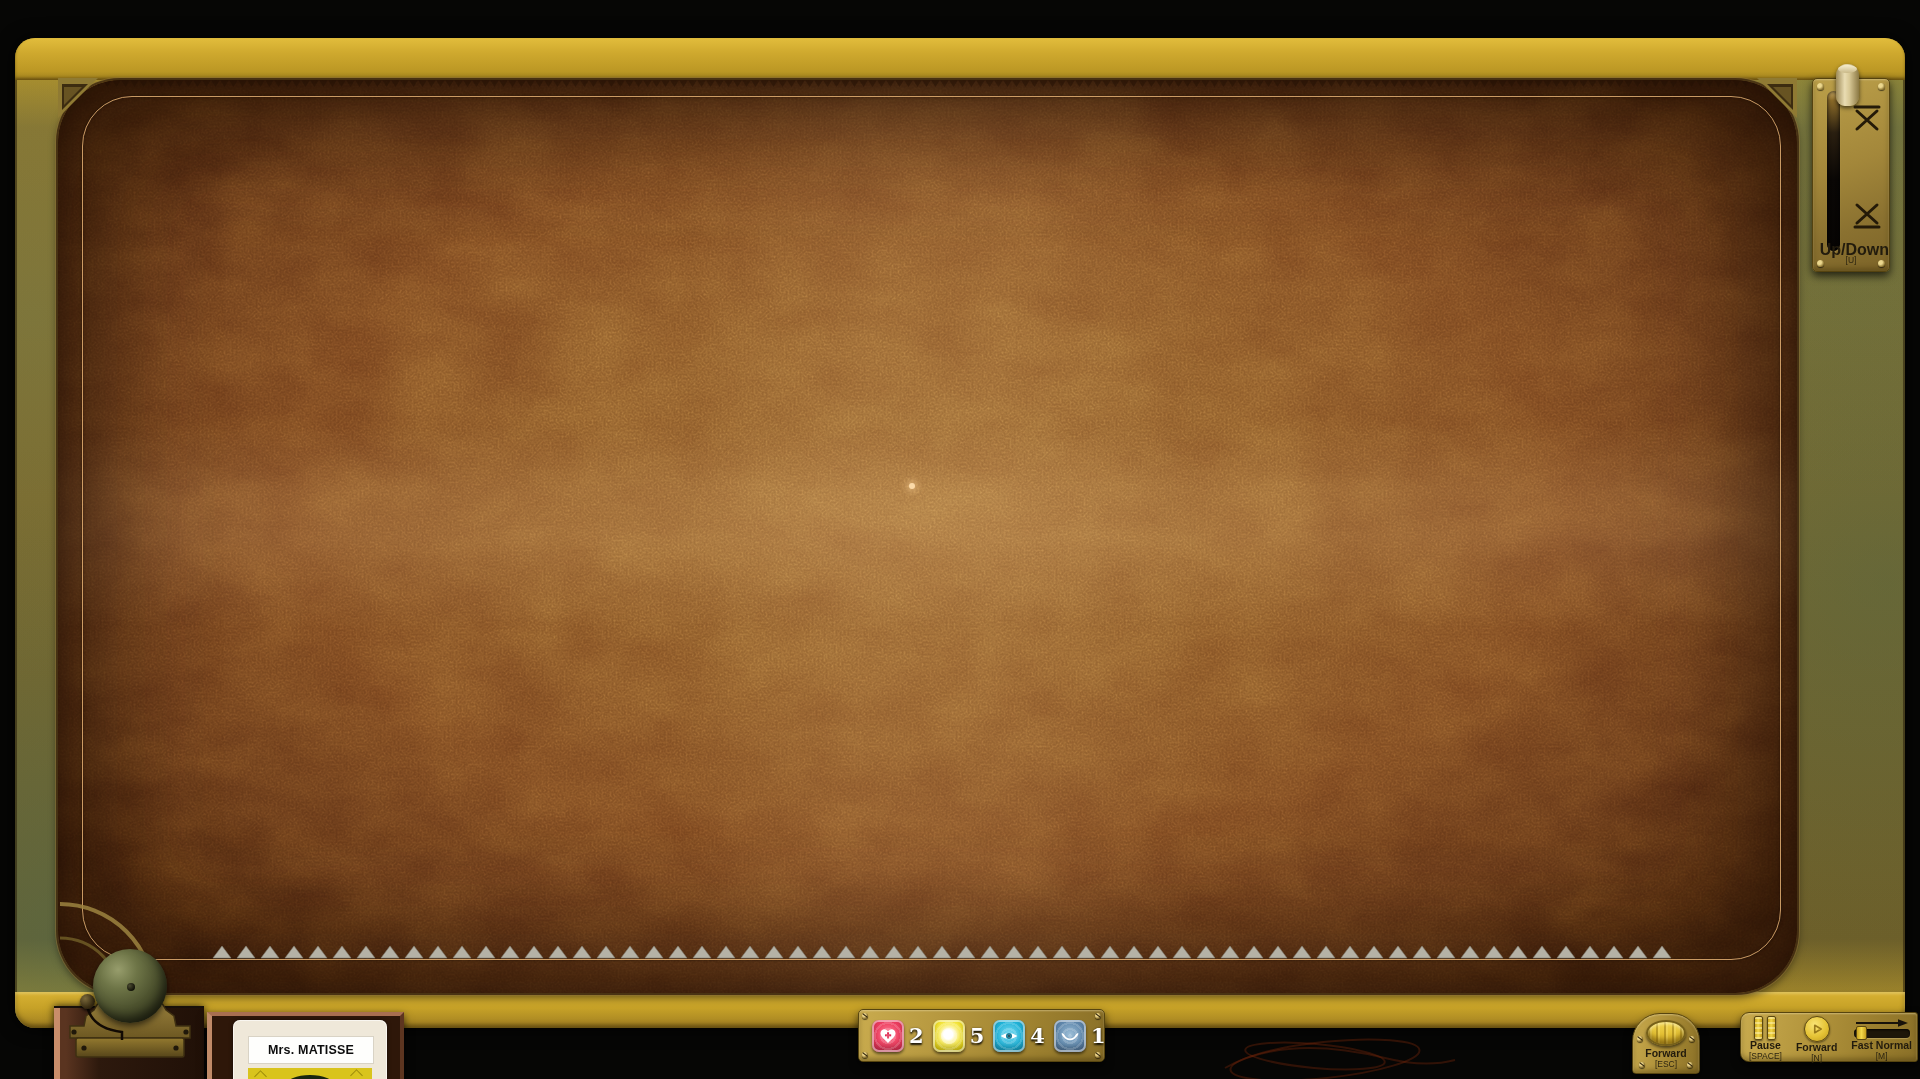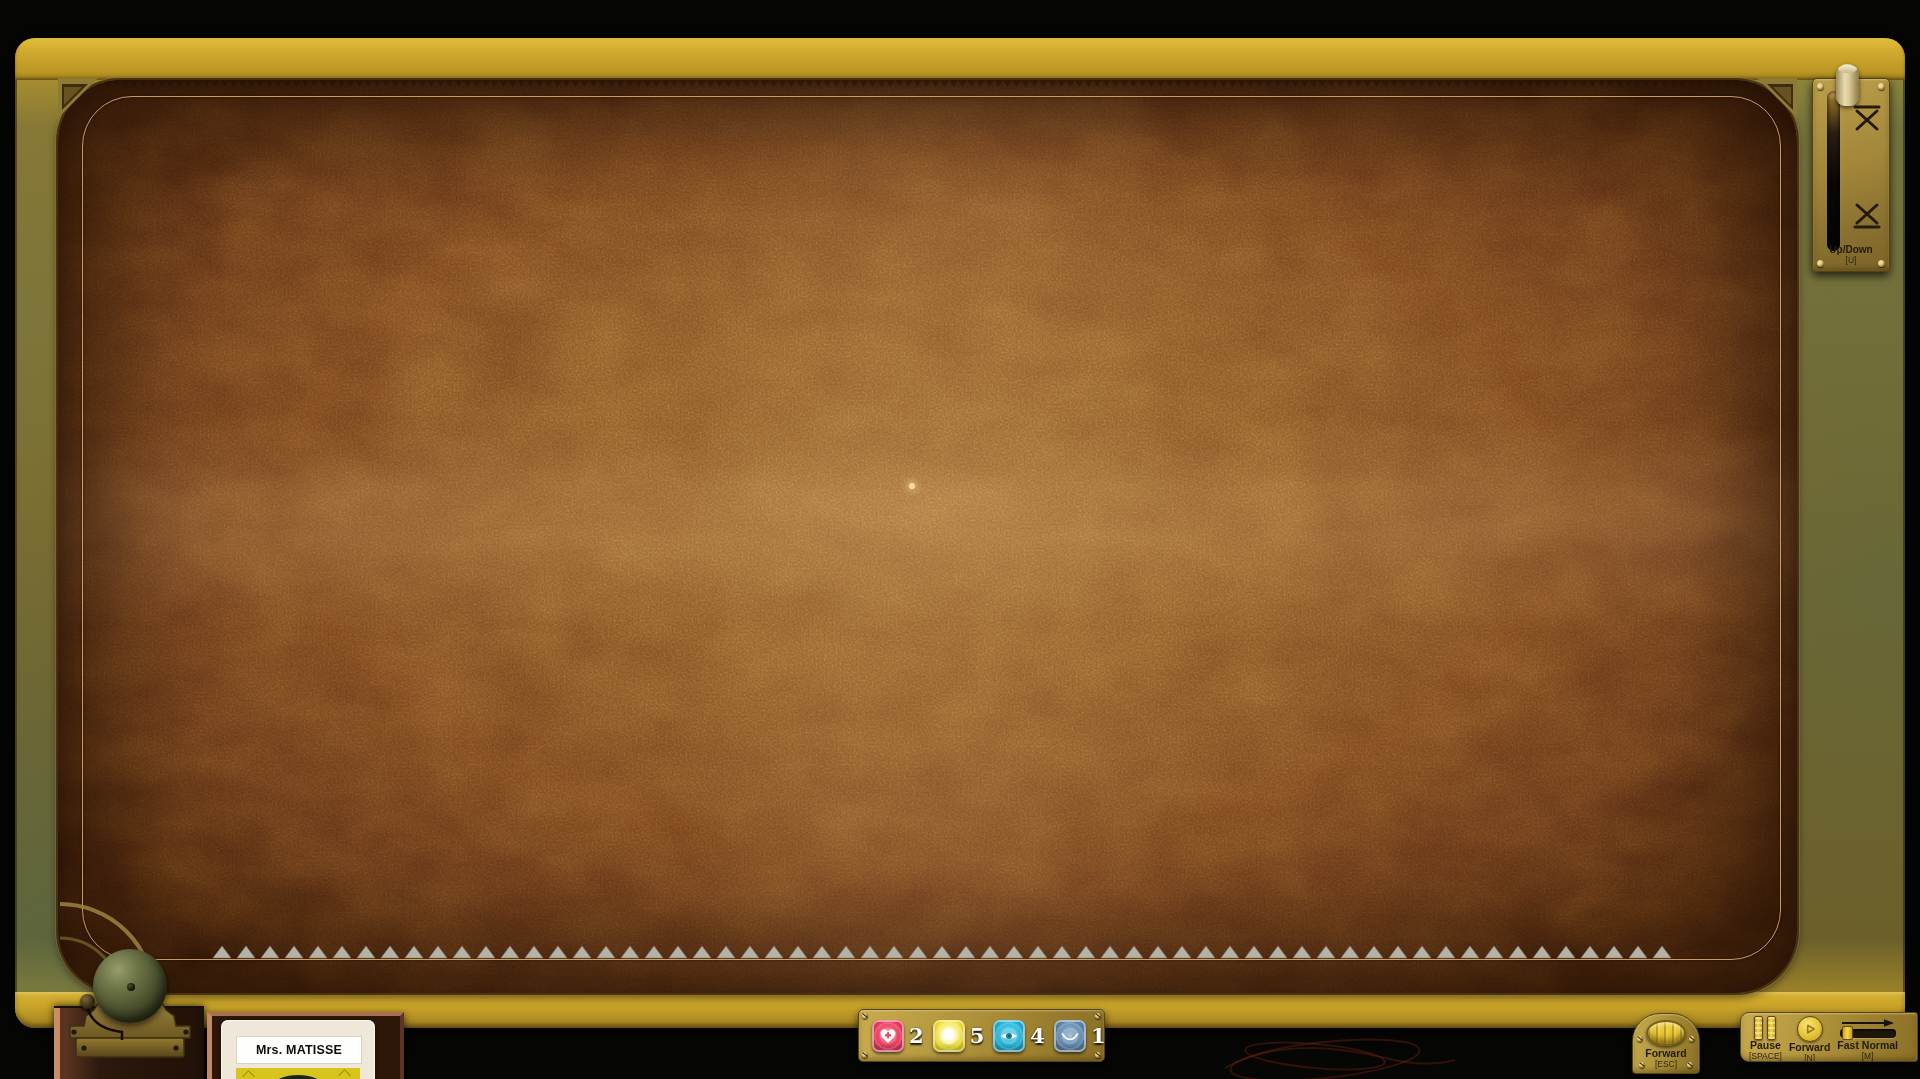--- a/index.html
+++ b/index.html
@@ -96,21 +96,21 @@
     text-shadow:0 2px 2px rgba(0,0,0,.85), 0 0 2px rgba(0,0,0,.5);}
 
   
   #card-tray{
     left:207px;top:1012px;width:197px;height:67px;
     background:#2e1709;
     border-top:4px solid #a86f50;border-left:5px solid #c08a68;border-right:4px solid #5d3520;
     box-sizing:border-box;box-shadow:0 3px 8px rgba(0,0,0,.7);
   }
   #character-card{
-    position:absolute;left:9px;top:4px;width:154px;height:60px;border-radius:7px 7px 0 0;
+    position:absolute;left:21px;top:4px;width:154px;height:60px;border-radius:7px 7px 0 0;
     background:#efe8d9;box-shadow:0 0 4px rgba(0,0,0,.5), inset 0 0 0 1px rgba(255,255,255,.6);
     overflow:hidden;
   }
   #name-plate{
     position:absolute;left:15px;top:16px;width:124px;height:26px;background:#fefefc;
     border:1px solid #d9d3c5;display:flex;align-items:center;justify-content:center;
   }
   #name-plate span{font-size:12.5px;color:#0d0d0d;font-weight:600;letter-spacing:.2px;}
   #card-art{
     position:absolute;left:15px;top:48px;width:124px;height:14px;background:#d9c41c;overflow:hidden;
@@ -128,21 +128,21 @@
     background:repeating-linear-gradient(90deg, rgba(120,90,10,.38) 0 2px, rgba(255,235,140,.25) 2px 4px, rgba(0,0,0,0) 4px 8px),
                linear-gradient(180deg,#f2d54d 0%,#e3c034 55%,#c49e1f 100%);
     border:2px solid #76601a;box-sizing:border-box;
     box-shadow:0 2px 3px rgba(0,0,0,.55), inset 0 -4px 5px rgba(90,65,8,.5), inset 0 2px 3px rgba(255,248,200,.6);
     cursor:pointer;
   }
 
   
   #playback-panel{
     left:1740px;top:1012px;width:178px;height:50px;border-radius:9px 3px 3px 9px;
-    display:flex;justify-content:space-between;padding:3px 19px 0 8px;box-sizing:border-box;
+    display:flex;justify-content:space-between;padding:3px 5px 0 8px;box-sizing:border-box;
   }
   .pb-group{display:flex;flex-direction:column;align-items:center;}
   .pb-icon{height:27px;display:flex;align-items:center;justify-content:center;}
   .pause-bar{width:9px;height:24px;border-radius:2px;margin:0 2px;
     background:repeating-linear-gradient(180deg, rgba(255,245,190,.5) 0 2px, rgba(0,0,0,0) 2px 5px),
                linear-gradient(90deg,#caa41f 0%,#f3d84a 45%,#c79f1c 100%);
     border:1px solid #5c4810;box-sizing:border-box;box-shadow:0 1px 2px rgba(0,0,0,.5);}
   .normal-disc{width:26px;height:26px;border-radius:50%;
     background:radial-gradient(circle at 40% 32%, #f9e476 0%, #e5c335 55%, #bd981d 100%);
     border:1px solid #5c4810;box-sizing:border-box;box-shadow:0 1px 2px rgba(0,0,0,.5);
@@ -169,21 +169,21 @@
     box-shadow:inset 0 0 4px rgba(0,0,0,.9), 0 1px 1px rgba(255,240,180,.25);
   }
   #updown-knob{
     position:absolute;left:9px;top:-27px;width:23px;height:42px;border-radius:11px 11px 9px 9px;
     background:linear-gradient(90deg,#9d8a58 0%,#e9dcb2 38%,#d8c896 58%,#8c7944 100%);
     box-shadow:0 2px 4px rgba(0,0,0,.6);cursor:grab;
   }
   #updown-knob::before{content:"";position:absolute;left:2px;top:1px;width:19px;height:8px;border-radius:50%;
     background:linear-gradient(180deg,#f6eecd,#c9b887);}
   #updown-labels{position:absolute;left:0;bottom:6px;width:100%;}
-  #updown-labels .label-main{font-size:10px;}
+  #updown-labels .label-main{font-size:16px;text-align:right;}
 
   
   #bell-pedestal{
     left:54px;top:1006px;width:150px;height:73px;
     background:linear-gradient(90deg,#c98d6a 0 6px,#5a3420 6px 12px,#2d190d 30%,#201007 100%);
     border-top:2px solid #17100a;box-shadow:0 0 8px rgba(0,0,0,.8);
   }
   #bell-dome{
     left:93px;top:949px;width:74px;height:74px;border-radius:50%;
     background:radial-gradient(circle at 34% 28%, #979d6c 0%, #6e7547 26%, #4b502d 56%, #2c2f17 88%);

